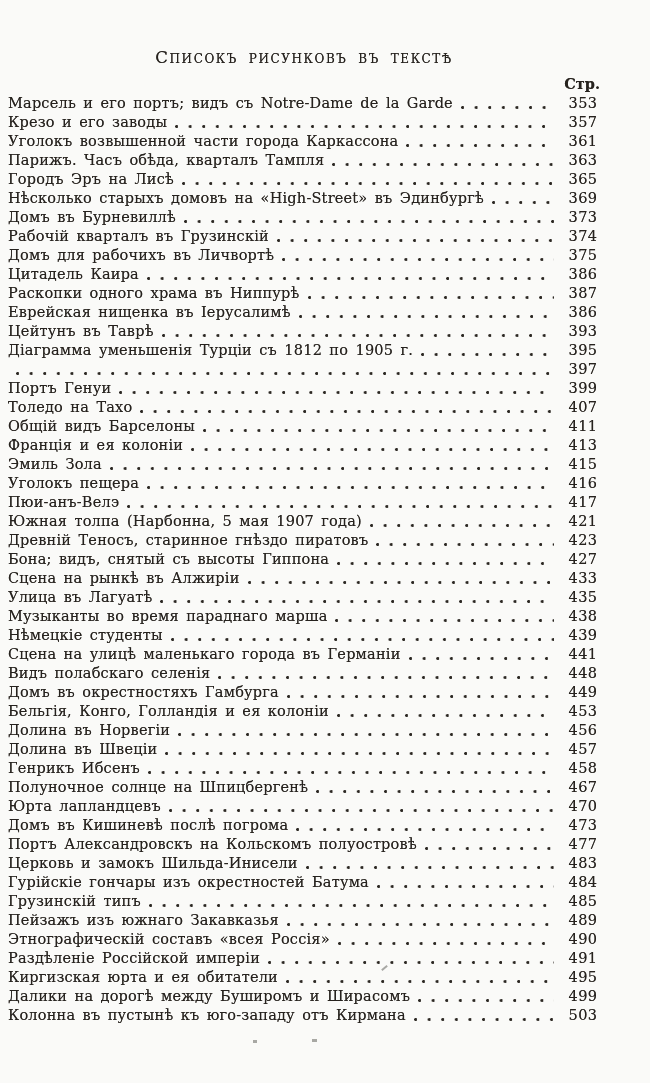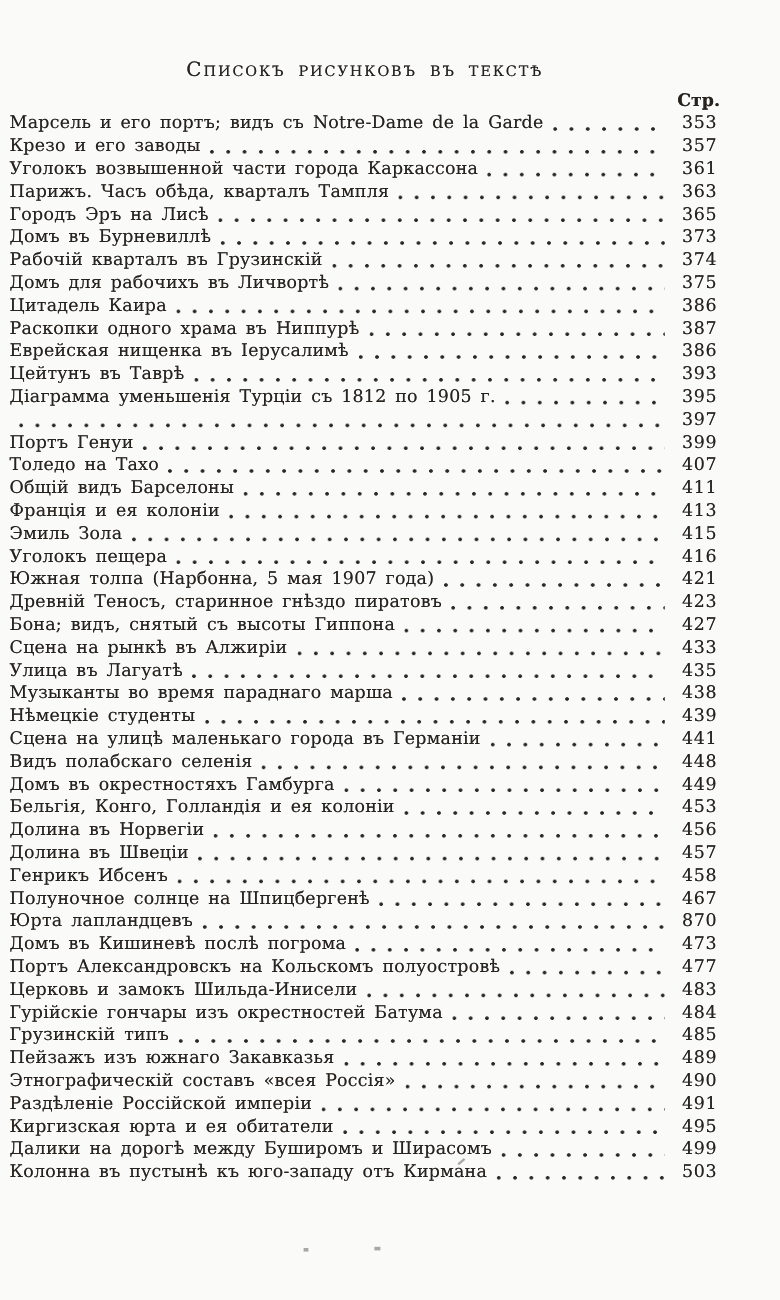--- a/index.html
+++ b/index.html
@@ -106,20 +106,25 @@
         <span class="caption">Парижъ. Часъ обѣда, кварталъ Тампля</span>
         <span class="leader"></span>
         <span class="page-num">363</span>
       </div>
       <div class="row">
         <span class="caption">Городъ Эръ на Лисѣ</span>
         <span class="leader"></span>
         <span class="page-num">365</span>
       </div>
       <div class="row">
+        <span class="caption">Нѣсколько старыхъ домовъ на «High-Street» въ Эдинбургѣ</span>
+        <span class="leader"></span>
+        <span class="page-num">369</span>
+      </div>
+      <div class="row">
         <span class="caption">Домъ въ Бурневиллѣ</span>
         <span class="leader"></span>
         <span class="page-num">373</span>
       </div>
       <div class="row">
         <span class="caption">Рабочій кварталъ въ Грузинскій</span>
         <span class="leader"></span>
         <span class="page-num">374</span>
       </div>
       <div class="row">
@@ -180,20 +185,25 @@
         <span class="caption">Эмиль Зола</span>
         <span class="leader"></span>
         <span class="page-num">415</span>
       </div>
       <div class="row">
         <span class="caption">Уголокъ пещера</span>
         <span class="leader"></span>
         <span class="page-num">416</span>
       </div>
       <div class="row">
+        <span class="caption">Пюи-анъ-Велэ</span>
+        <span class="leader"></span>
+        <span class="page-num">417</span>
+      </div>
+      <div class="row">
         <span class="caption">Южная толпа (Нарбонна, 5 мая 1907 года)</span>
         <span class="leader"></span>
         <span class="page-num">421</span>
       </div>
       <div class="row">
         <span class="caption">Древній Теносъ, старинное гнѣздо пиратовъ</span>
         <span class="leader"></span>
         <span class="page-num">423</span>
       </div>
       <div class="row">
@@ -257,21 +267,21 @@
         <span class="page-num">458</span>
       </div>
       <div class="row">
         <span class="caption">Полуночное солнце на Шпицбергенѣ</span>
         <span class="leader"></span>
         <span class="page-num">467</span>
       </div>
       <div class="row">
         <span class="caption">Юрта лапландцевъ</span>
         <span class="leader"></span>
-        <span class="page-num">870</span>
+        <span class="page-num">470</span>
       </div>
       <div class="row">
         <span class="caption">Домъ въ Кишиневѣ послѣ погрома</span>
         <span class="leader"></span>
         <span class="page-num">473</span>
       </div>
       <div class="row">
         <span class="caption">Портъ Александровскъ на Кольскомъ полуостровѣ</span>
         <span class="leader"></span>
         <span class="page-num">477</span>

